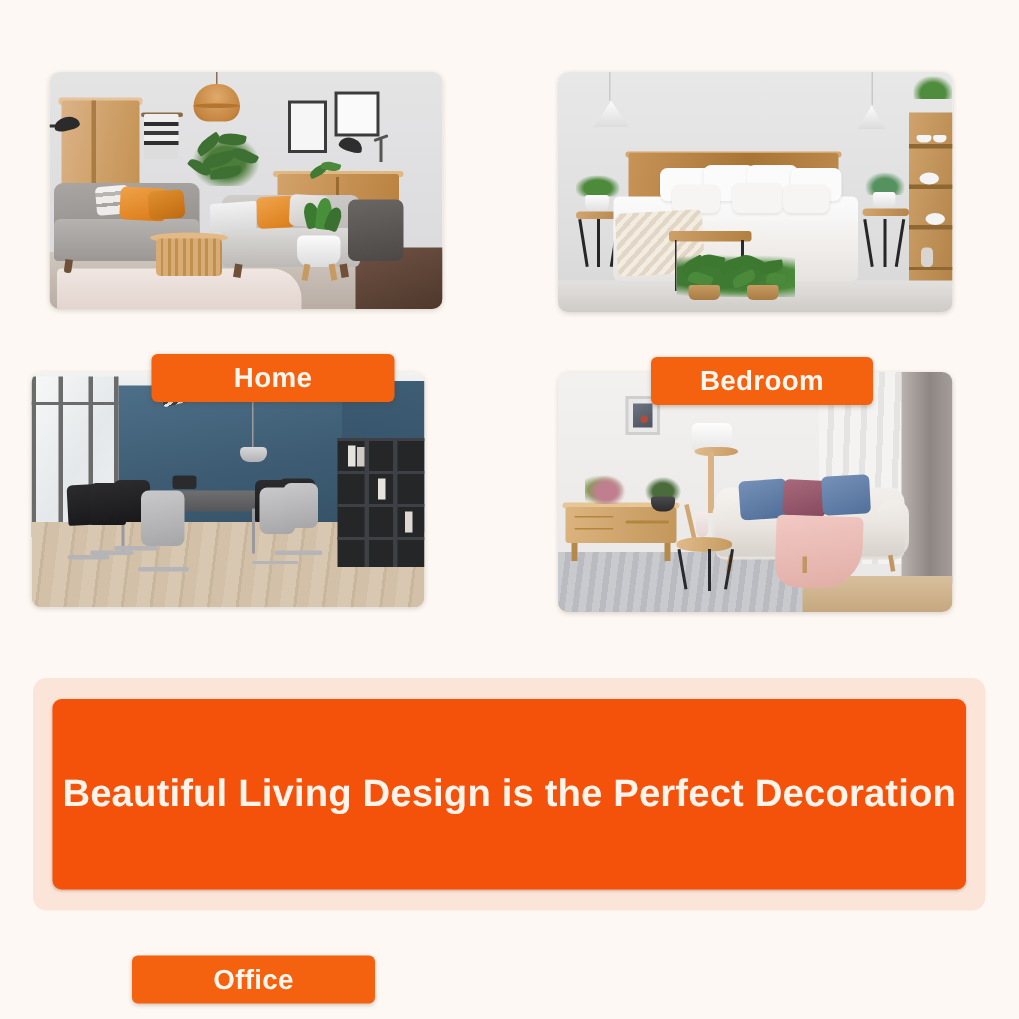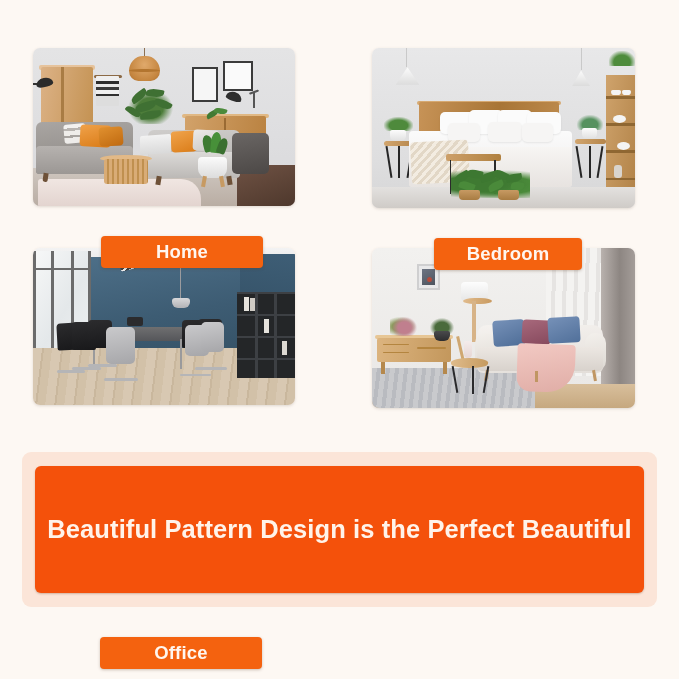--- a/index.html
+++ b/index.html
@@ -342,21 +342,21 @@
         <div class="h-pot"></div>
         <div class="h-potleg"></div>
         <div class="h-potleg2"></div>
       </div>
     </div>
     <div class="badge" style="left:68px; top:188px; width:162px; height:32px; font-size:18.5px;">
       <span>Home</span>
     </div>
   </div>
 
-  <div class="card" style="left:33px; top:248px; width:262px; height:157px;">
+  <div class="card" style="left:21px; top:248px; width:262px; height:157px;">
     <div class="card-photo">
       <div class="scene">
         <div class="o-ceil"></div>
         <div class="o-wallb"></div>
         <div class="o-wallb2"></div>
         <div class="o-win"></div>
         <div class="o-mul" style="left:0; top:2%; width:1.2%; bottom:30%;"></div>
         <div class="o-mul" style="left:7%; top:2%; width:1.2%; bottom:30%;"></div>
         <div class="o-mul" style="left:14.5%; top:2%; width:1.2%; bottom:30%;"></div>
         <div class="o-mul" style="left:21%; top:2%; width:1.2%; bottom:30%;"></div>
@@ -442,17 +442,17 @@
         <div class="l-cof"></div>
         <div class="l-cofl" style="left:31%; top:74%; transform:rotate(-10deg);"></div>
         <div class="l-cofl" style="left:38%; top:74%;"></div>
         <div class="l-cofl" style="left:43%; top:74%; transform:rotate(10deg);"></div>
       </div>
     </div>
   </div>
 
   <div class="banner-outer">
     <div class="banner-inner">
-      <div class="banner-line">Beautiful Pattern Design is the Perfect Beautiful</div>
+      <div class="banner-line">Beautiful Living Design is the Perfect Decoration</div>
     </div>
   </div>
 
 </div>
 
 </body></html>

